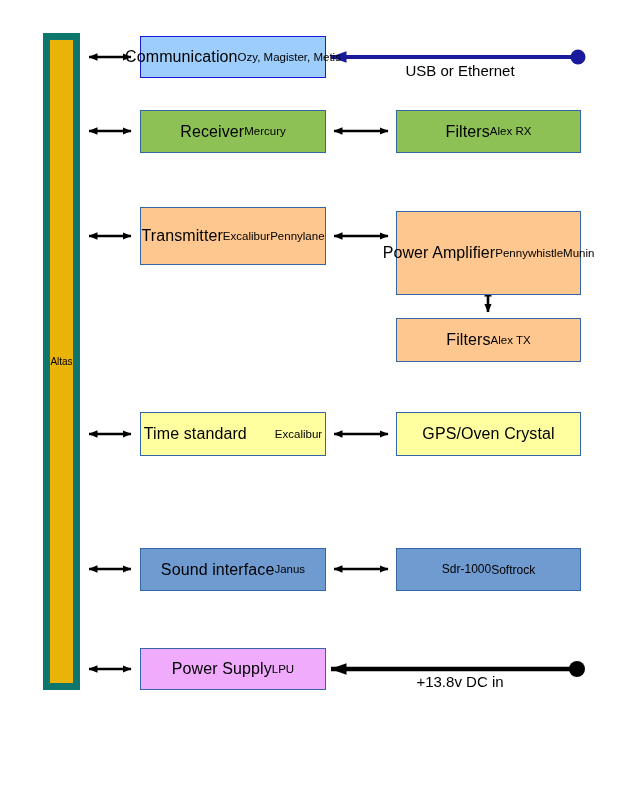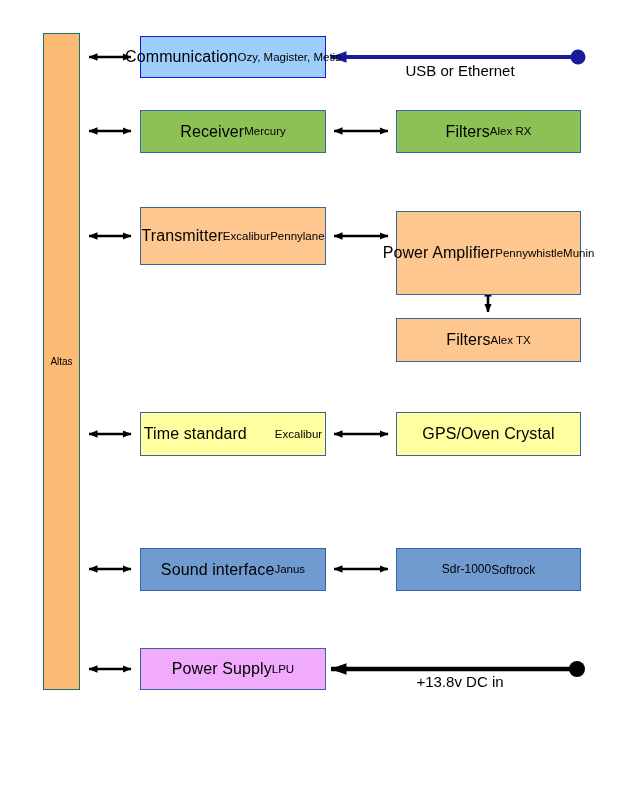--- a/index.html
+++ b/index.html
@@ -43,22 +43,22 @@
   }
   .node .sub + .sub { margin-top: 1px; }
 
   
   #spine {
     position: absolute;
     left: 43px;
     top: 33px;
     width: 37px;
     height: 657px;
-    background: #fdba74;
-    border: 1px solid #0f766e;
+    background: #eab308;
+    border: 7px solid #0f766e;
     box-sizing: border-box;
     display: flex;
     align-items: center;
     justify-content: center;
   }
   #spine .spine-label {
     font-size: 10px;
     color: #000;
   }
 

